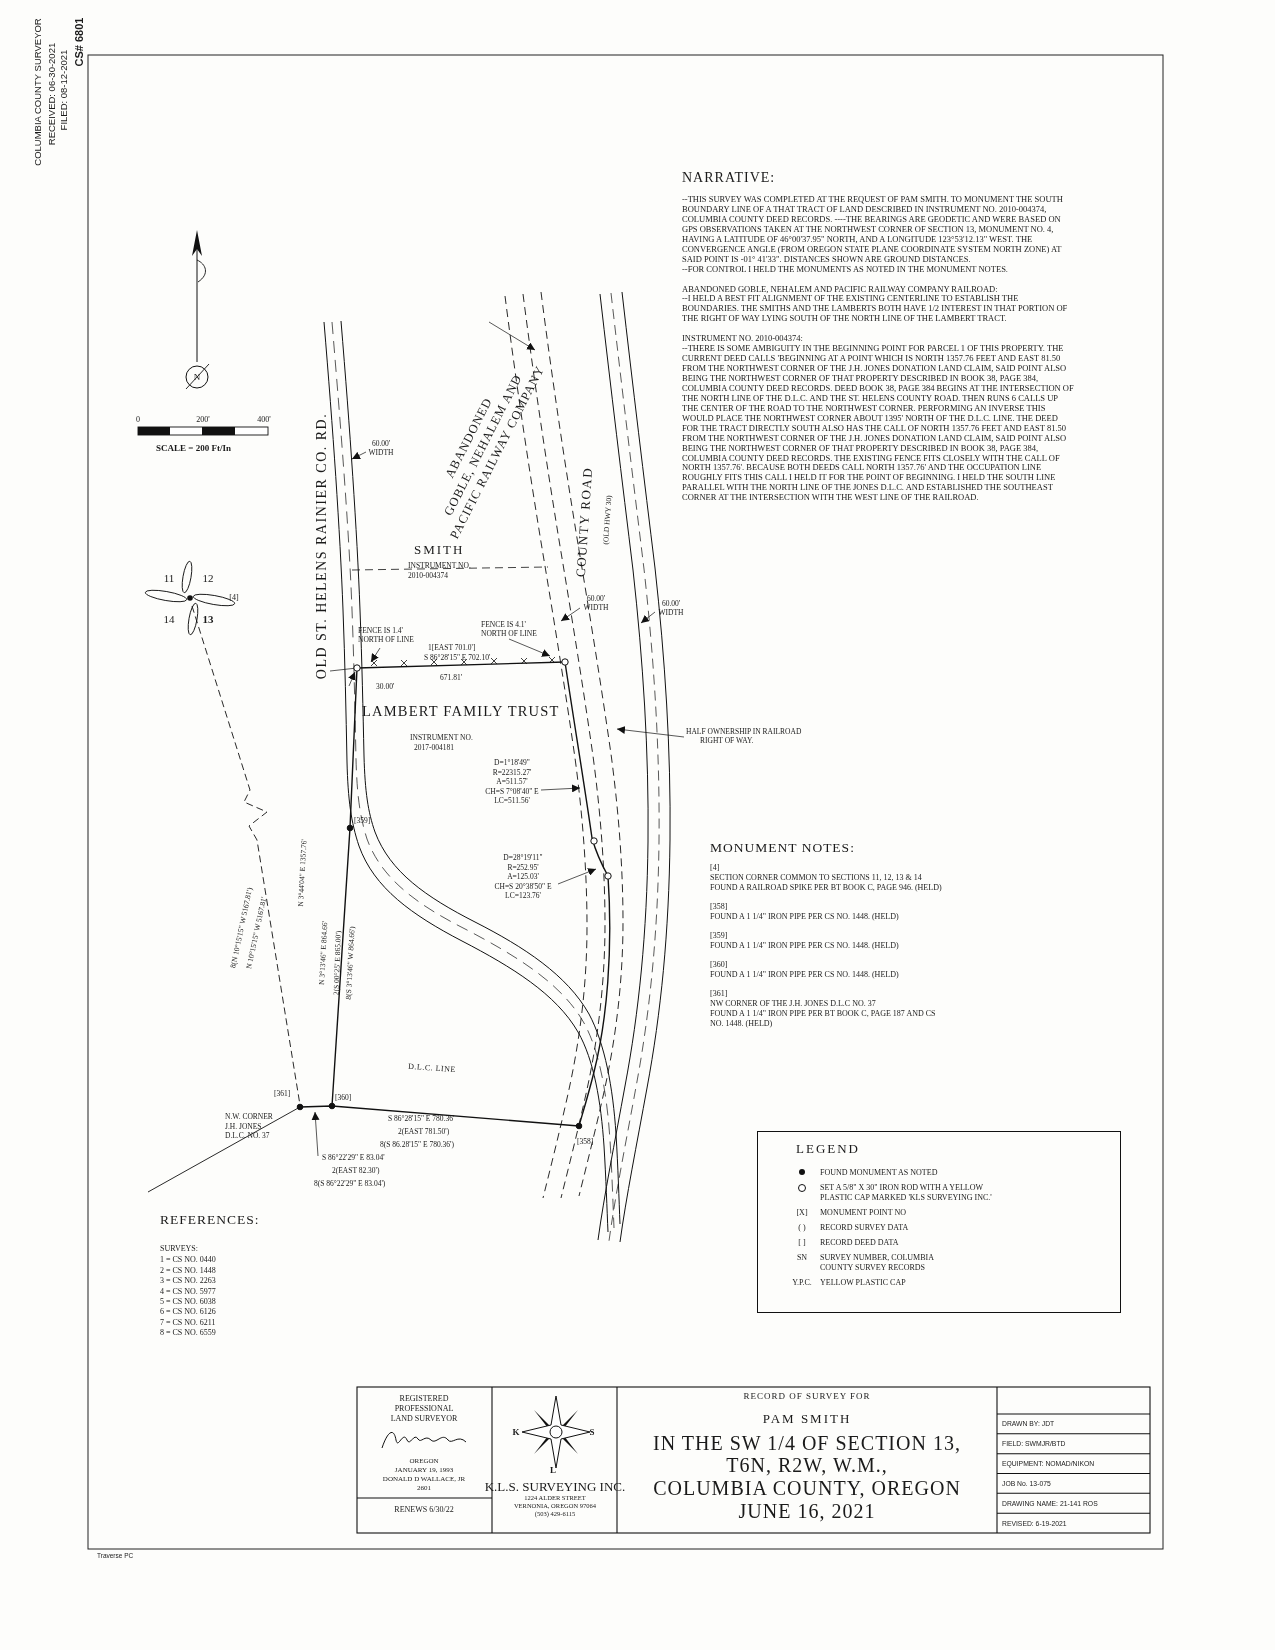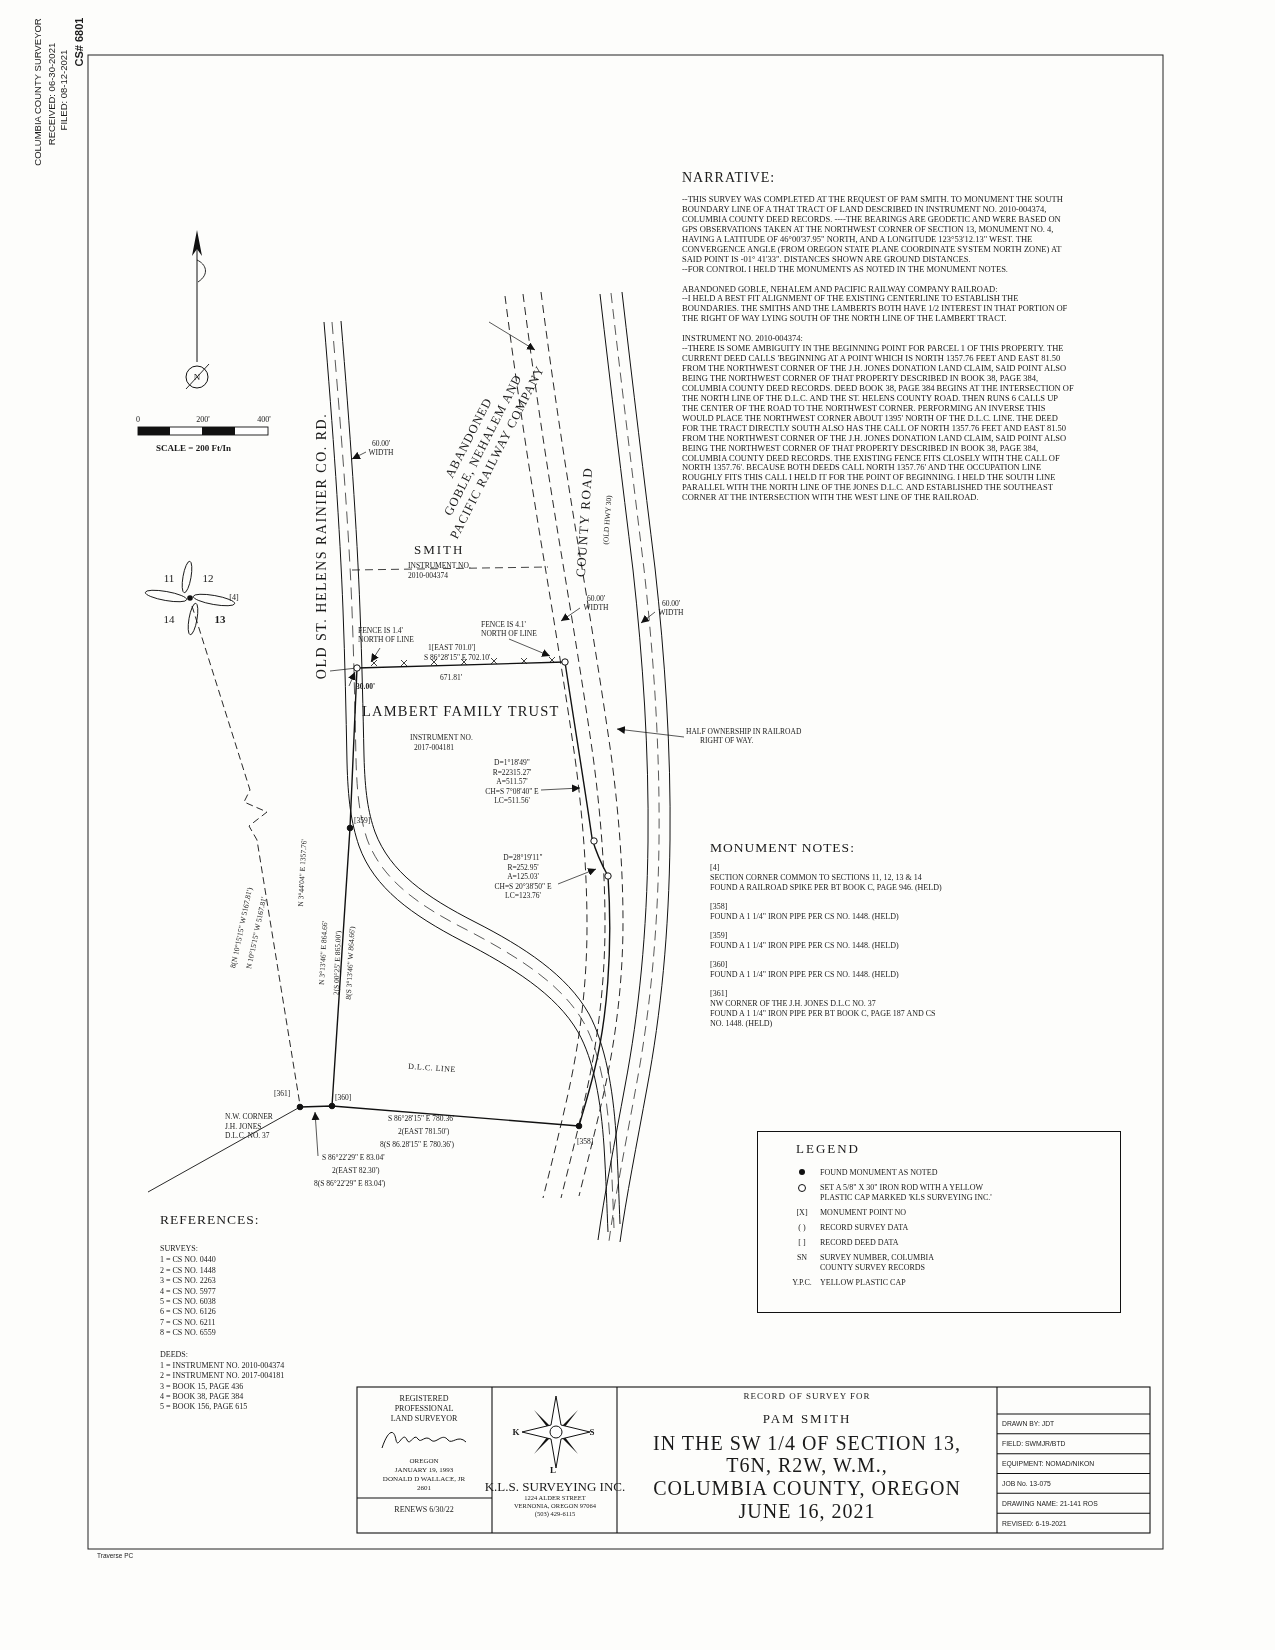--- a/index.html
+++ b/index.html
@@ -185,21 +185,21 @@
   <div class="lbl ctr t9" style="left:197px;top:377px;">N</div>
 
   <div class="lbl ctr t8" style="left:138px;top:420px;">0</div>
   <div class="lbl ctr t8" style="left:203px;top:420px;">200'</div>
   <div class="lbl ctr t8" style="left:264px;top:420px;">400'</div>
   <div class="lbl t9 b" style="left:156px;top:443px;">SCALE = 200 Ft/In</div>
 
   <div class="lbl ctr t11" style="left:169px;top:578px;">11</div>
   <div class="lbl ctr t11" style="left:208px;top:578px;">12</div>
   <div class="lbl ctr t11" style="left:169px;top:619px;">14</div>
-  <div class="lbl ctr t11" style="left:220px;top:619px;font-weight:bold;">13</div>
+  <div class="lbl ctr t11" style="left:208px;top:619px;font-weight:bold;">13</div>
   <div class="lbl ctr t8" style="left:234px;top:598px;">[4]</div>
 
   <div class="lbl t14" style="left:322px;top:546px;transform:translate(-50%,-50%) rotate(-90deg);letter-spacing:1.5px;">OLD ST. HELENS RAINIER CO. RD.</div>
 
   <div class="lbl tc" style="left:483px;top:445px;transform:translate(-50%,-50%) rotate(-63deg);font-size:12.5px;letter-spacing:1px;line-height:16px;">
     <div>ABANDONED</div>
     <div>GOBLE, NEHALEM AND</div>
     <div>PACIFIC RAILWAY COMPANY</div>
   </div>
 
@@ -227,21 +227,21 @@
   <div class="lb l t75 lbl" style="left:410px;top:734px;font-size:7.5px;">INSTRUMENT NO.</div>
   <div class="lbl t75" style="left:414px;top:744px;">2017-004181</div>
 
   <div class="lbl t75" style="left:358px;top:627px;">FENCE IS 1.4'</div>
   <div class="lbl t75" style="left:358px;top:636px;">NORTH OF LINE</div>
   <div class="lbl t75" style="left:481px;top:621px;">FENCE IS 4.1'</div>
   <div class="lbl t75" style="left:481px;top:630px;">NORTH OF LINE</div>
   <div class="lbl t75" style="left:428px;top:644px;">1[EAST 701.0']</div>
   <div class="lbl t75" style="left:424px;top:654px;">S 86°28'15" E 702.10'</div>
   <div class="lbl t75" style="left:440px;top:674px;">671.81'</div>
-  <div class="lbl t75" style="left:356px;top:683px;font-weight:bold;">30.00'</div>
+  <div class="lbl t75" style="left:376px;top:683px;">30.00'</div>
 
   <div class="lbl tc t75" style="left:512px;top:782px;transform:translate(-50%,-50%);line-height:9.5px;">
     <div>D=1°18'49"</div>
     <div>R=22315.27'</div>
     <div>A=511.57'</div>
     <div>CH=S 7°08'40" E</div>
     <div>LC=511.56'</div>
   </div>
   <div class="lbl tc t75" style="left:523px;top:877px;transform:translate(-50%,-50%);line-height:9.5px;">
     <div>D=28°19'11"</div>
@@ -328,28 +328,20 @@
       <div class="ref-head">SURVEYS:</div>
       <div>1 = CS NO. 0440</div>
       <div>2 = CS NO. 1448</div>
       <div>3 = CS NO. 2263</div>
       <div>4 = CS NO. 5977</div>
       <div>5 = CS NO. 6038</div>
       <div>6 = CS NO. 6126</div>
       <div>7 = CS NO. 6211</div>
       <div>8 = CS NO. 6559</div>
     </div>
-    <div class="ref-list ref-deeds">
-      <div class="ref-head">DEEDS:</div>
-      <div>1 = INSTRUMENT NO. 2010-004374</div>
-      <div>2 = INSTRUMENT NO. 2017-004181</div>
-      <div>3 = BOOK 15, PAGE 436</div>
-      <div>4 = BOOK 38, PAGE 384</div>
-      <div>5 = BOOK 156, PAGE 615</div>
-    </div>
   </div>
 
   <div class="legend">
     <div class="legend-title">LEGEND</div>
     <div class="lg-row">
       <span class="lg-sym"><span class="dot"></span></span>
       <span>FOUND MONUMENT AS NOTED</span>
     </div>
     <div class="lg-row">
       <span class="lg-sym"><span class="circ"></span></span>

